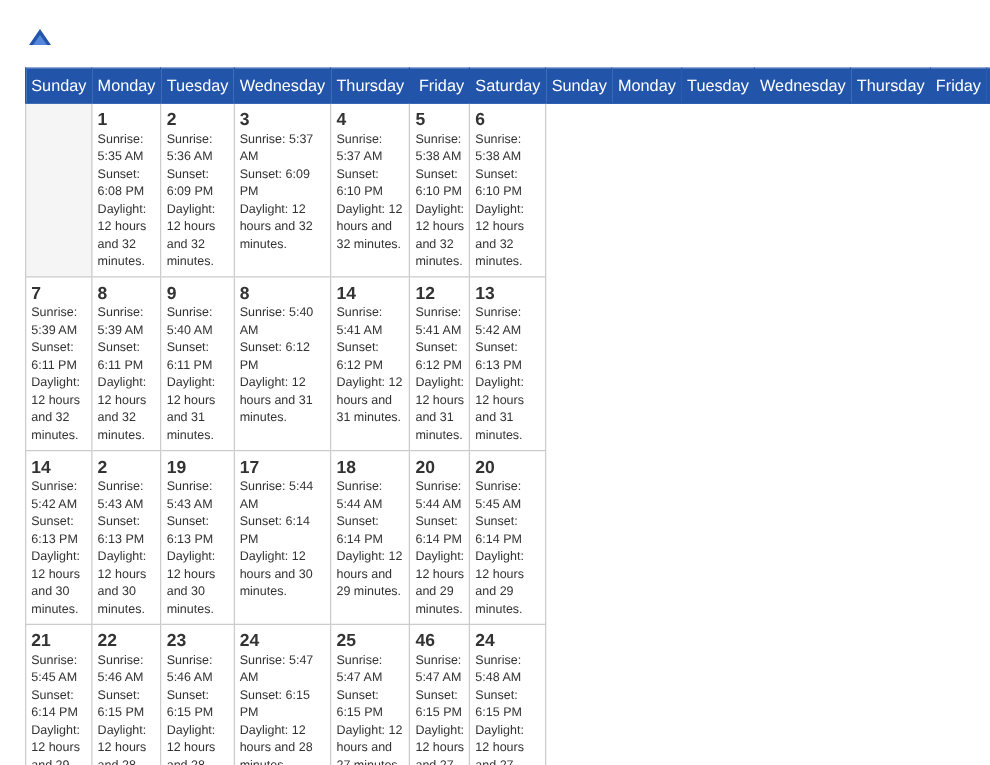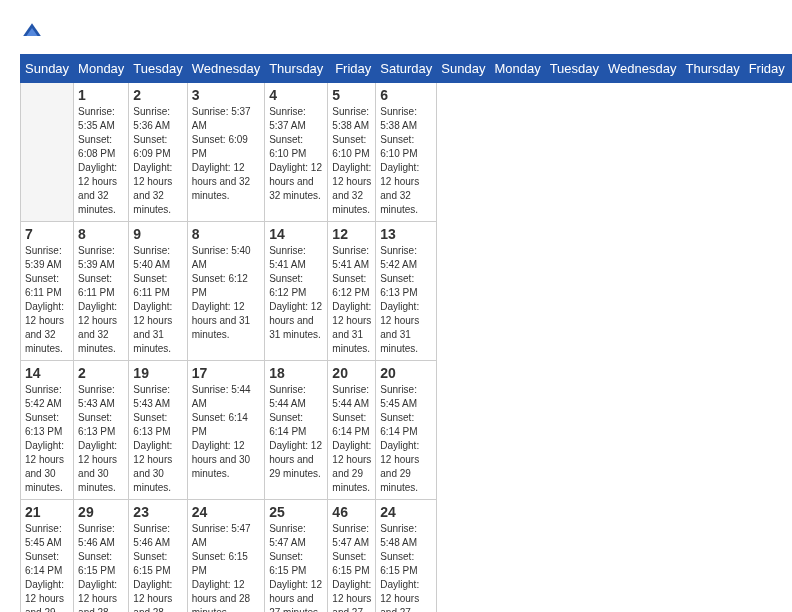--- a/index.html
+++ b/index.html
@@ -175,21 +175,21 @@
         <td><span class="day-number">18</span>
         <span class="day-info">Sunrise: 5:44 AM<br>Sunset: 6:14 PM<br>Daylight: 12 hours and 29 minutes.</span></td>
         <td><span class="day-number">20</span>
         <span class="day-info">Sunrise: 5:44 AM<br>Sunset: 6:14 PM<br>Daylight: 12 hours and 29 minutes.</span></td>
         <td><span class="day-number">20</span>
         <span class="day-info">Sunrise: 5:45 AM<br>Sunset: 6:14 PM<br>Daylight: 12 hours and 29 minutes.</span></td>
       </tr>
       <tr>
         <td><span class="day-number">21</span>
         <span class="day-info">Sunrise: 5:45 AM<br>Sunset: 6:14 PM<br>Daylight: 12 hours and 29 minutes.</span></td>
-        <td><span class="day-number">29</span>
+        <td><span class="day-number">22</span>
         <span class="day-info">Sunrise: 5:46 AM<br>Sunset: 6:15 PM<br>Daylight: 12 hours and 28 minutes.</span></td>
         <td><span class="day-number">23</span>
         <span class="day-info">Sunrise: 5:46 AM<br>Sunset: 6:15 PM<br>Daylight: 12 hours and 28 minutes.</span></td>
         <td><span class="day-number">24</span>
         <span class="day-info">Sunrise: 5:47 AM<br>Sunset: 6:15 PM<br>Daylight: 12 hours and 28 minutes.</span></td>
         <td><span class="day-number">25</span>
         <span class="day-info">Sunrise: 5:47 AM<br>Sunset: 6:15 PM<br>Daylight: 12 hours and 27 minutes.</span></td>
         <td><span class="day-number">46</span>
         <span class="day-info">Sunrise: 5:47 AM<br>Sunset: 6:15 PM<br>Daylight: 12 hours and 27 minutes.</span></td>
         <td><span class="day-number">24</span>

